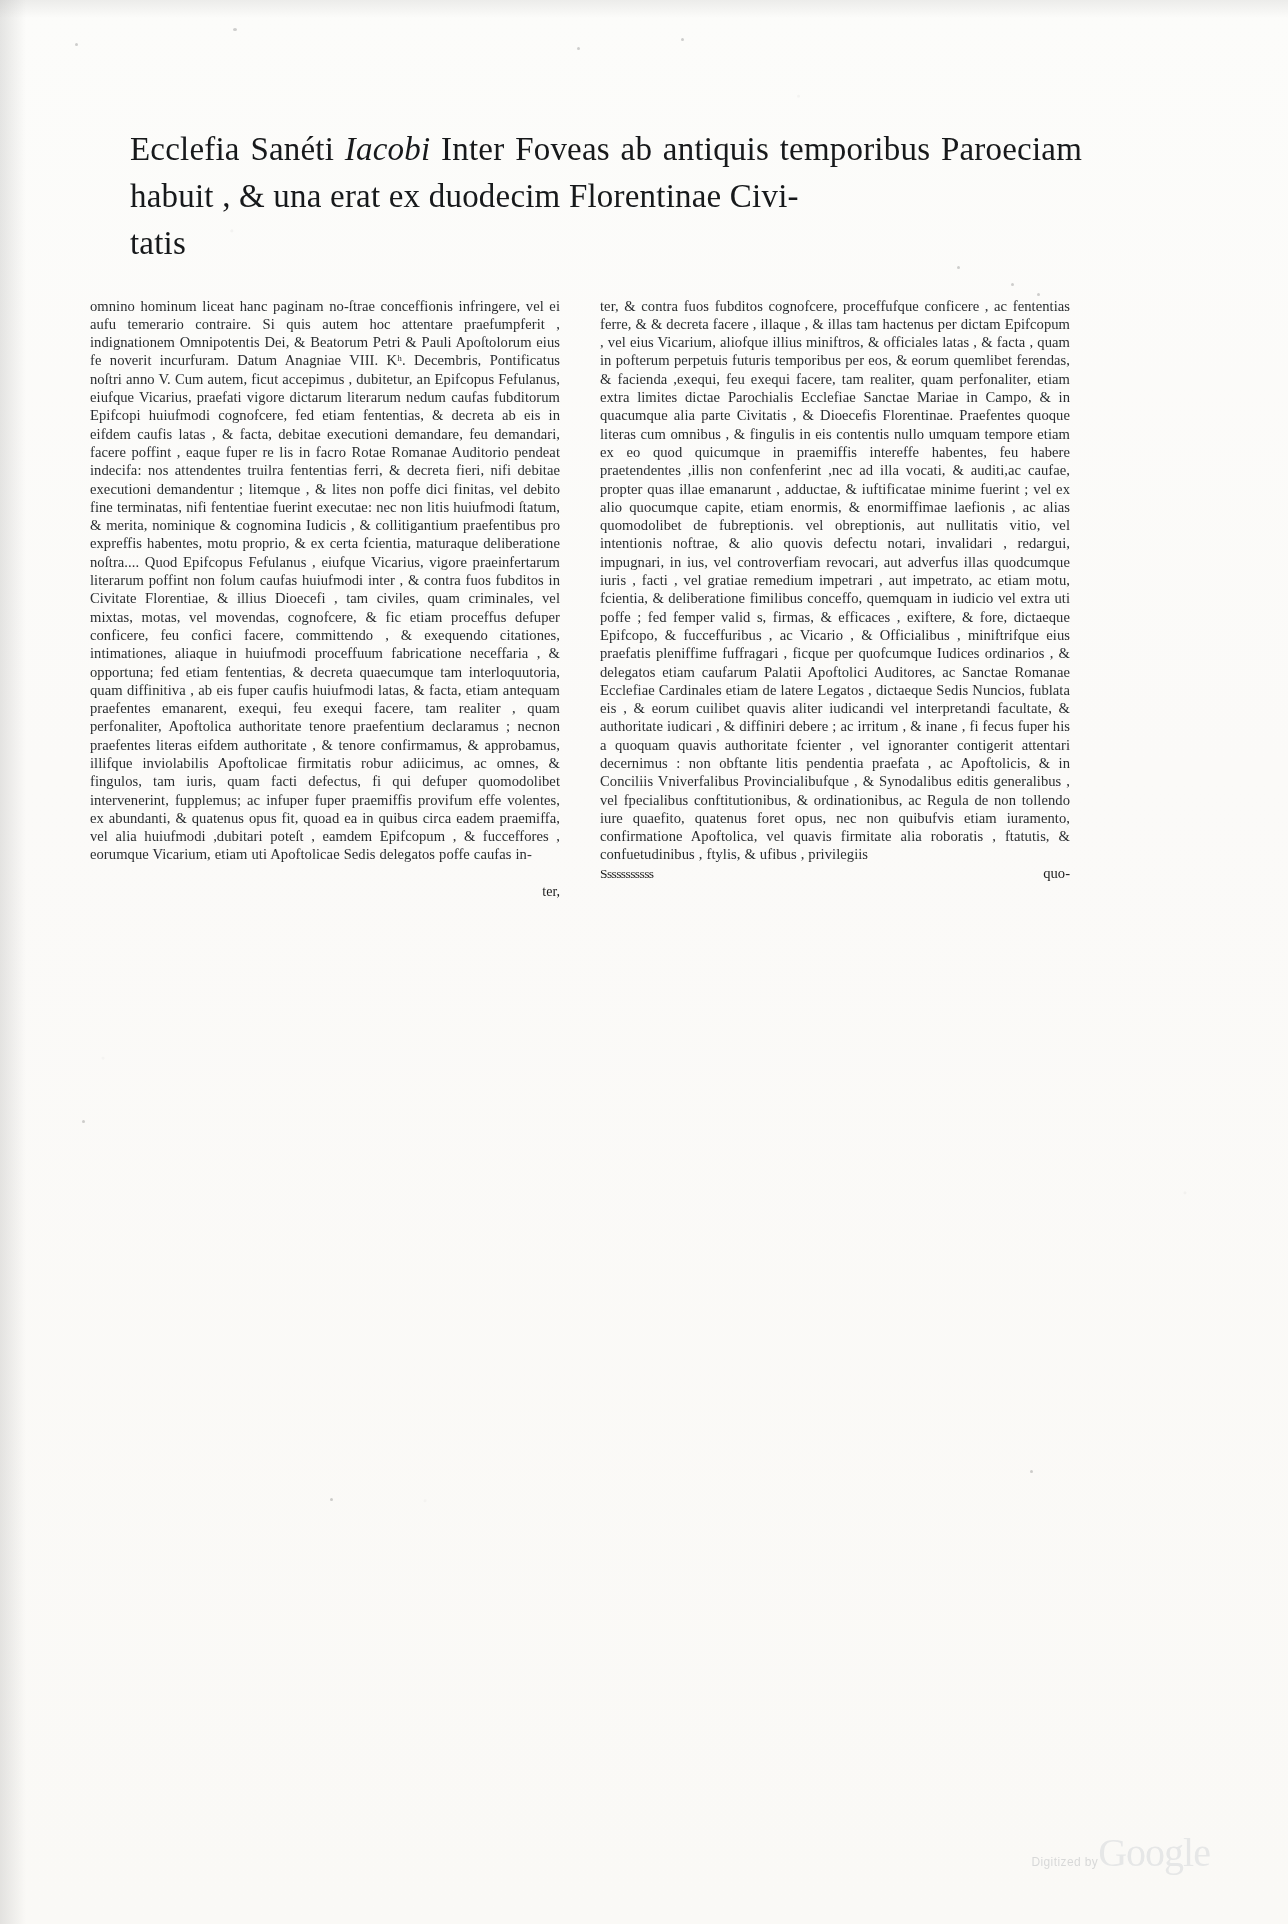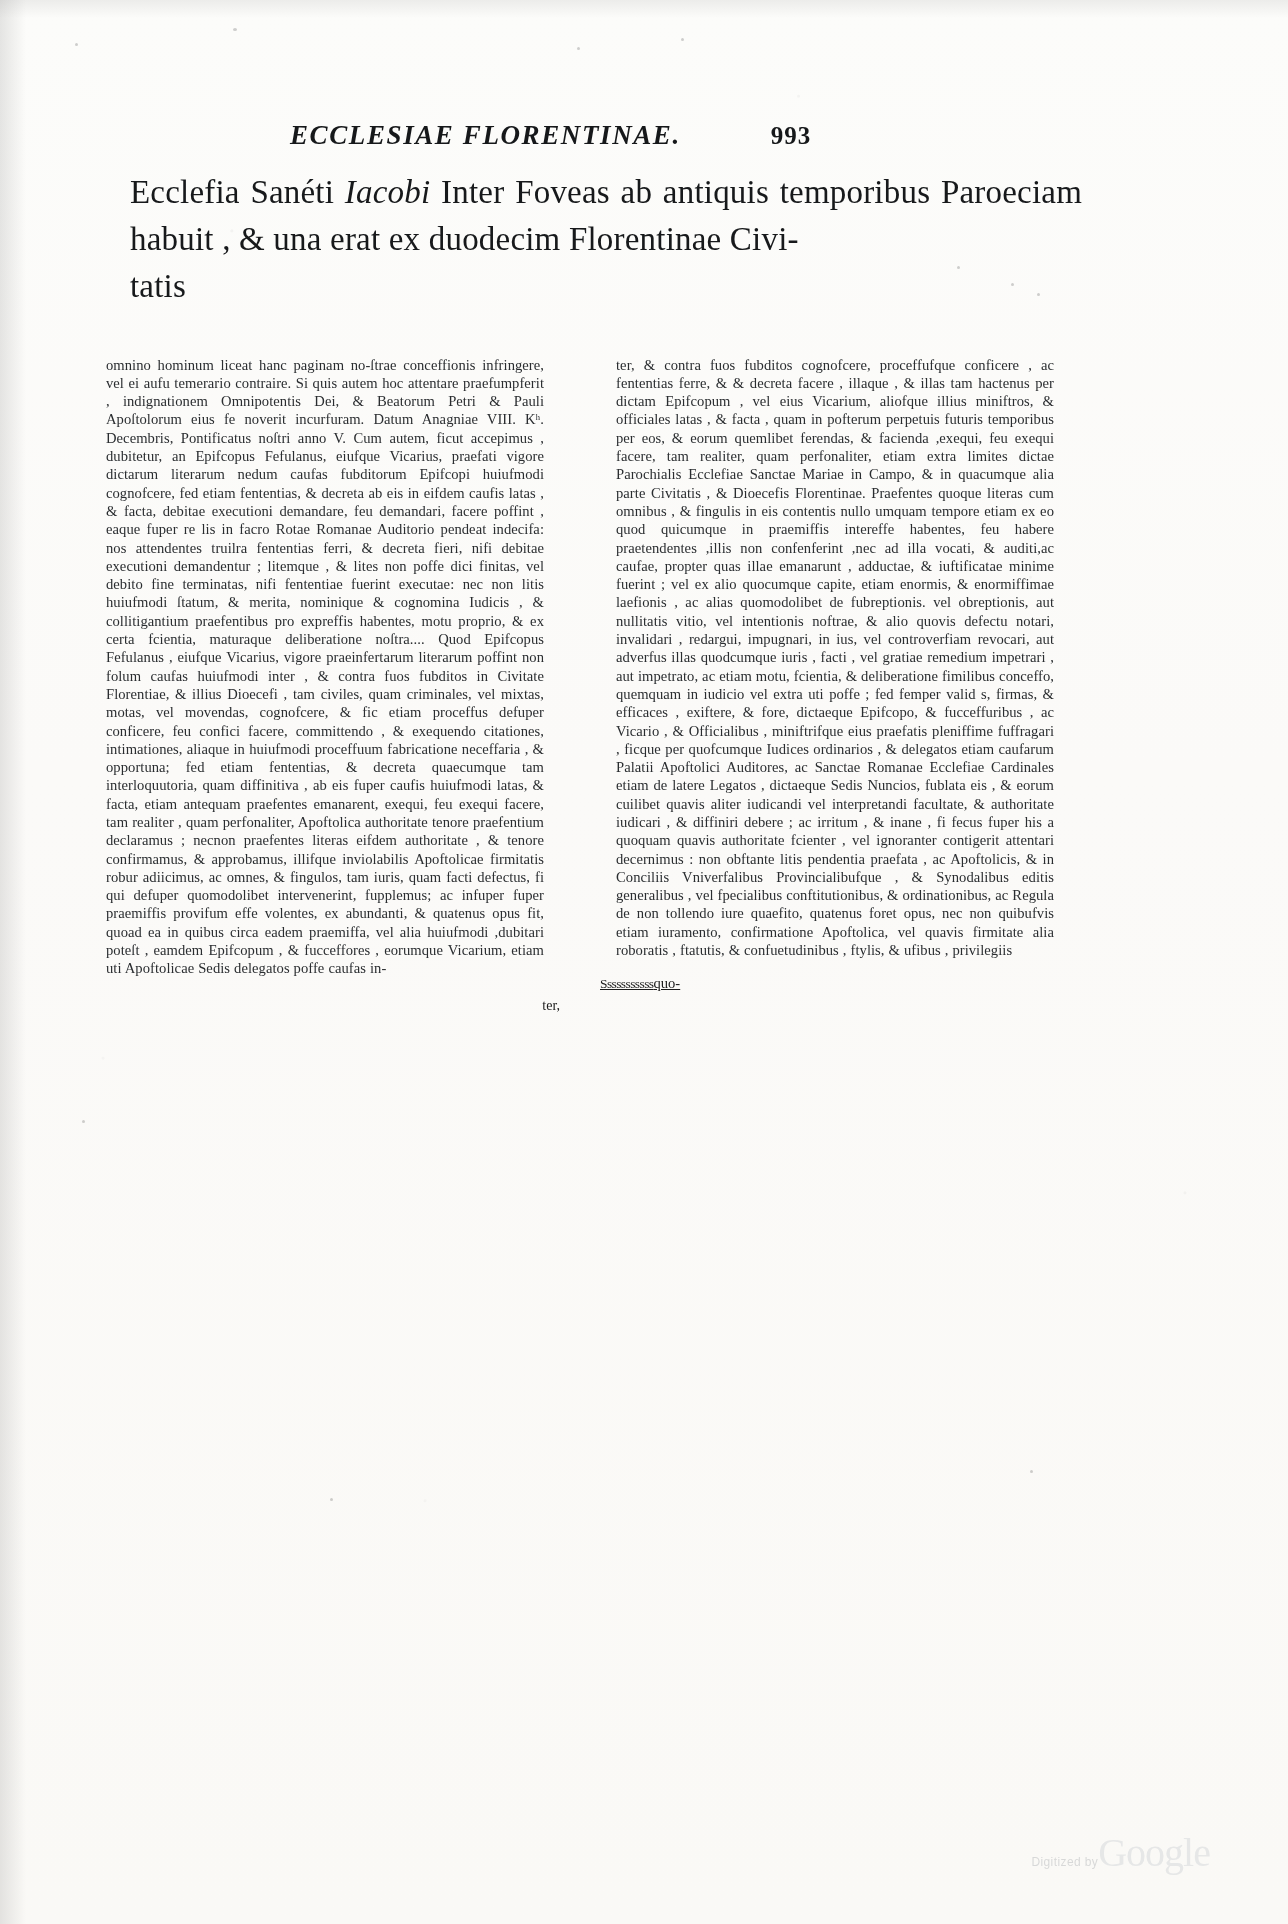--- a/index.html
+++ b/index.html
@@ -94,45 +94,45 @@
   
   .columns {
     display: flex;
     gap: 40px;
     align-items: flex-start;
   }
   .col {
     width: 470px;
   }
   .col p {
-    margin: 16px;
+    margin: 0;
     text-align: justify;
     font-family: "Liberation Serif", serif;
     font-size: 14.6px;
     line-height: 18.3px;
     letter-spacing: 0.05px;
     color: #1c1e20;
     -webkit-font-smoothing: none;
     word-spacing: 0.3px;
   }
   .col p.faded {
     color: #2a2d30;
   }
   .catchword {
     display: block;
     text-align: right;
     margin-top: 20px;
     font-size: 14px;
   }
   .sig-line {
     display: flex;
+    justify-content: space-between;
     align-items: baseline;
-    margin-top: 16px;
+    margin-top: 1px;
     font-size: 14.6px;
-    text-decoration: underline;
   }
   .signature {
     letter-spacing: -0.6px;
     font-size: 13.5px;
   }
 
   
   .watermark {
     position: absolute;
     right: 78px;
@@ -176,24 +176,20 @@
 <div class="speck" style="left:681px;top:38px;width:3px;height:3px;"></div>
 <div class="speck" style="left:957px;top:266px;width:3px;height:3px;"></div>
 <div class="speck" style="left:1011px;top:283px;width:3px;height:3px;"></div>
 <div class="speck" style="left:1037px;top:293px;width:3px;height:3px;"></div>
 <div class="speck" style="left:330px;top:1498px;width:3px;height:3px;"></div>
 <div class="speck" style="left:1030px;top:1470px;width:3px;height:3px;"></div>
 <div class="speck" style="left:82px;top:1120px;width:3px;height:3px;"></div>
 
 <div class="content">
 
-  <div class="running-head">
-    <div class="running-title">ECCLESIAE FLORENTINAE.</div>
-    <div class="page-number">993</div>
-  </div>
 
   <div class="heading">
     <span>Ecclefia Sanéti </span><span class="ital">Iacobi</span><span> Inter Foveas ab antiquis temporibus</span>
     <span>Paroeciam habuit , &amp; una erat ex duodecim Florentinae Civi-</span>
     <span class="last-line">tatis</span>
   </div>
 
   <div class="columns">
 
     <div class="col">

